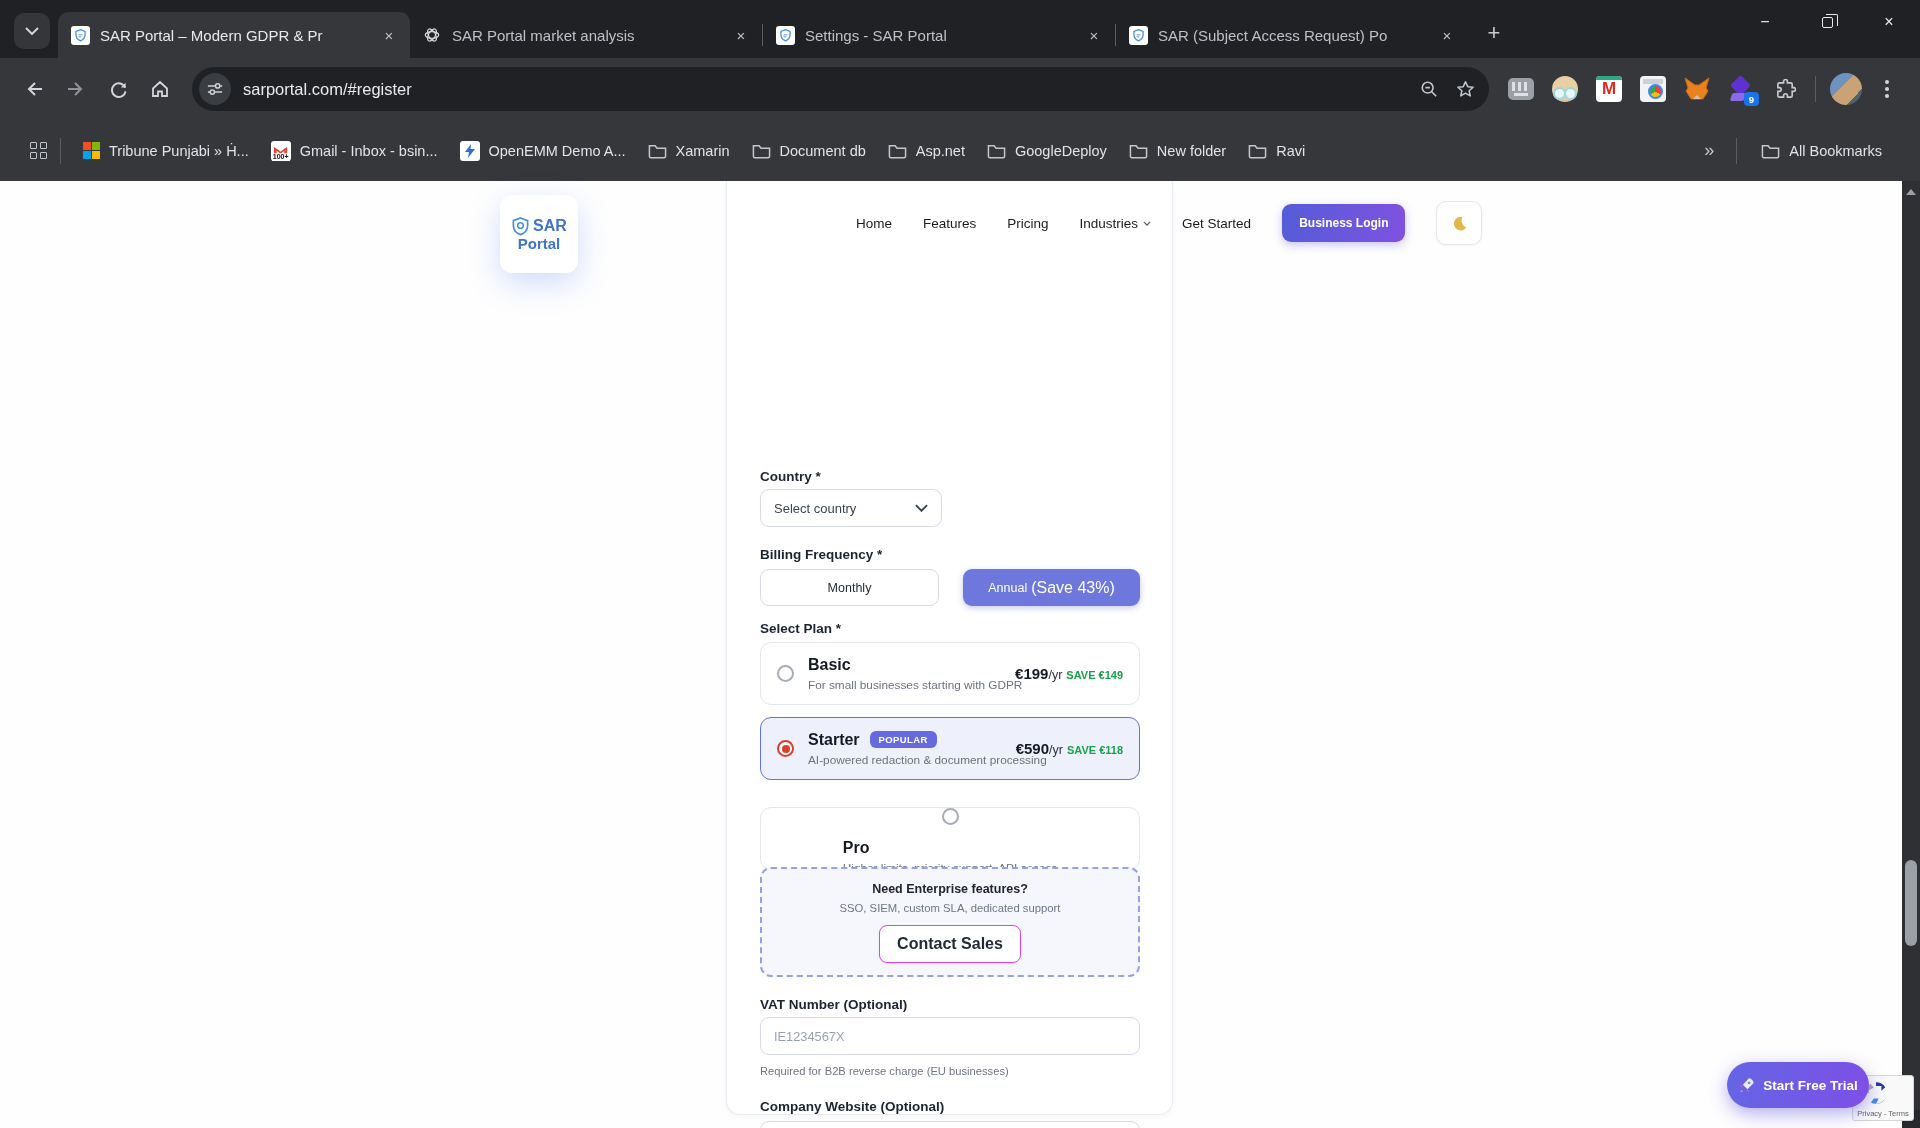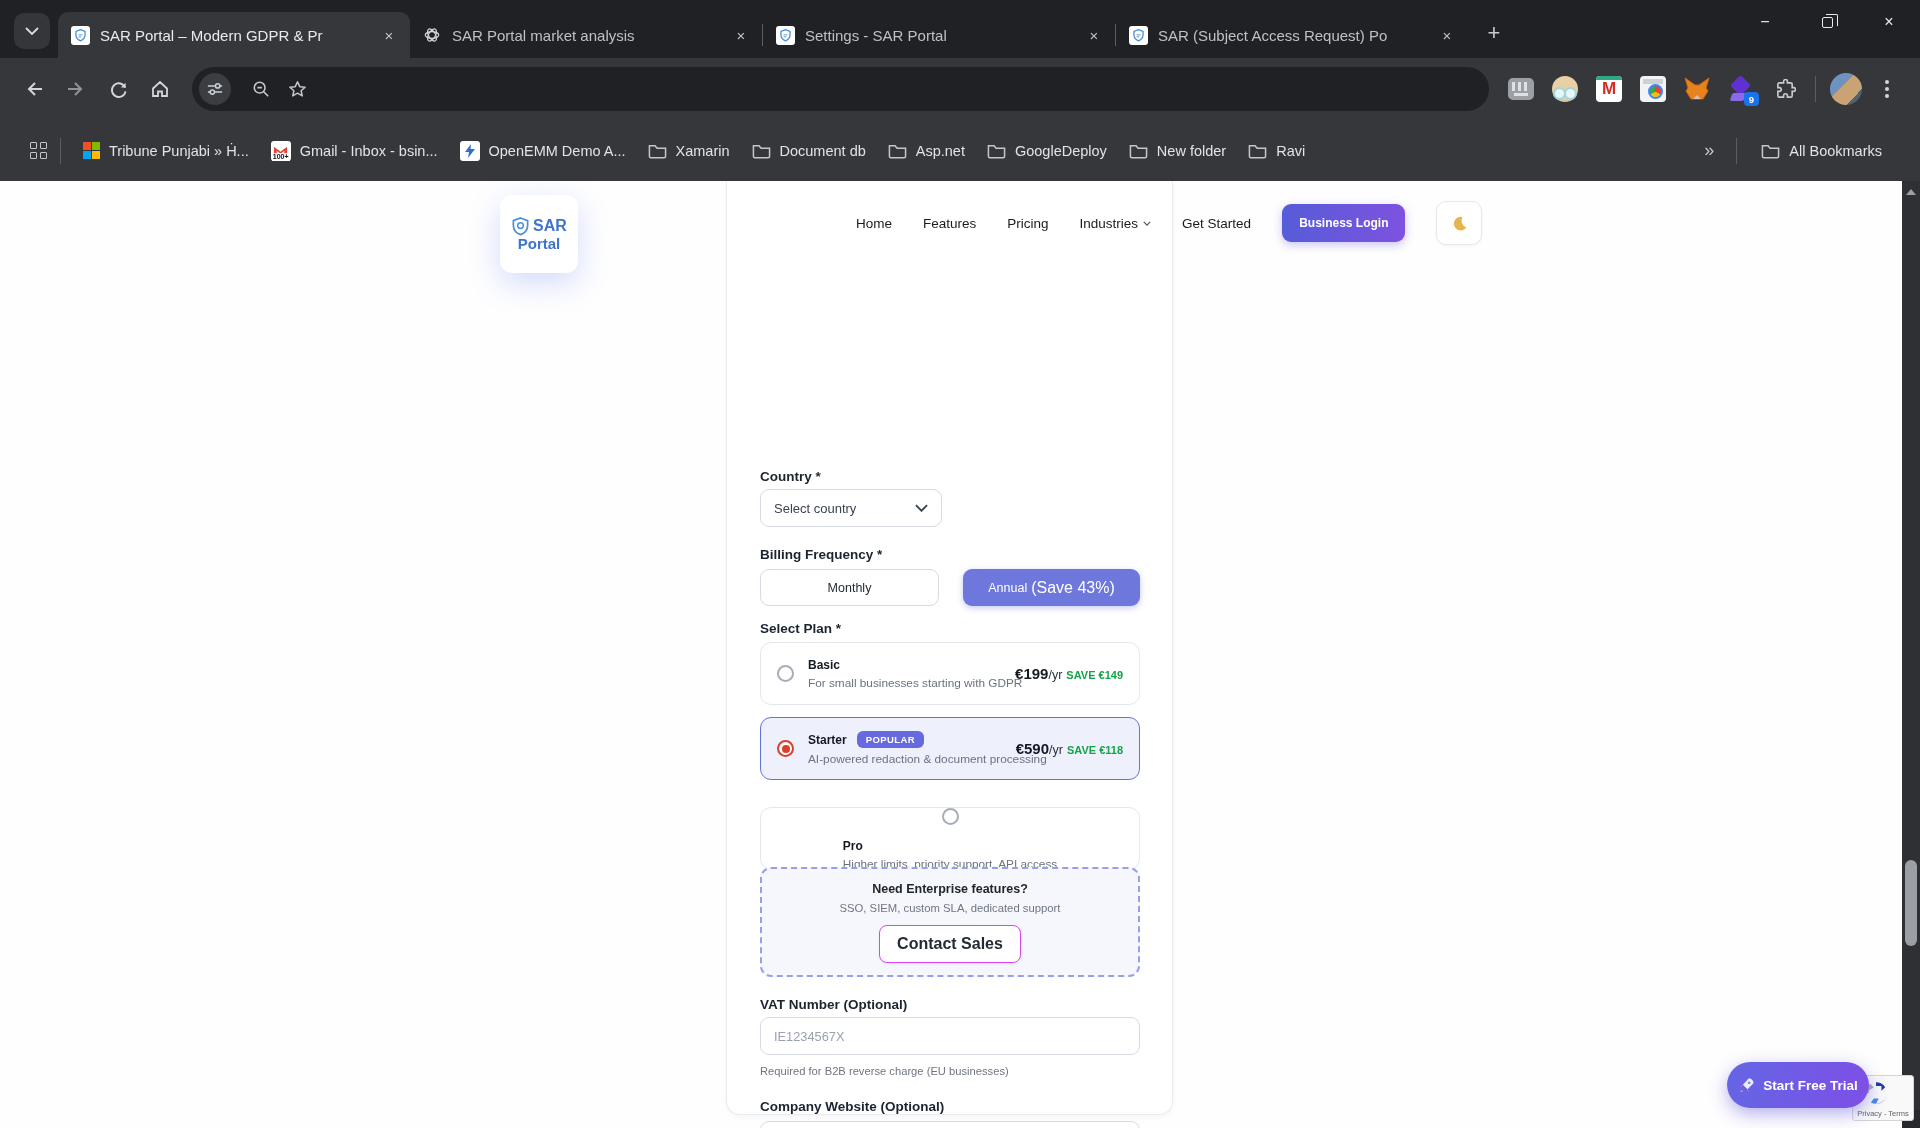--- a/index.html
+++ b/index.html
@@ -137,21 +137,21 @@
   .bill-note { font-size:16px; }
 
   .plan-card { position:absolute; left:760px; width:380px; height:63px; border:1px solid #e4e7ee;
     border-radius:11px; background:#fff; display:flex; align-items:center; padding:0 16px; gap:14px; }
   .plan-card.selected { border:1.5px solid #6274dc; background:#eef1fc; }
   .radio { width:17px; height:17px; border-radius:50%; border:2px solid #a7adb8; flex:none; background:#fff; }
   .radio.checked { border:2px solid #d6402c; position:relative; }
   .radio.checked::after { content:""; position:absolute; inset:2.5px; border-radius:50%; background:#d6402c; }
   .plan-mid { flex:1; display:flex; flex-direction:column; gap:4px; min-width:0; }
   .plan-name-row { display:flex; align-items:center; gap:10px; }
-  .plan-name { font-size:12px; font-weight:bold; color:#151a22; }
+  .plan-name { font-size:16px; font-weight:bold; color:#151a22; }
   .plan-badge { background:#666ade; color:#fff; font-size:9.5px; font-weight:bold;
     padding:3px 9px; border-radius:6px; letter-spacing:.4px; }
   .plan-desc { font-size:11.8px; color:#6b7280; white-space:nowrap; }
   .plan-price { white-space:nowrap; font-size:11px; }
   .price-big { font-size:15px; font-weight:bold; color:#151a22; }
   .price-per { font-size:12.5px; color:#2a303b; }
   .price-save { font-size:11px; font-weight:bold; color:#17a24a; margin-left:4px; }
 
   .ent-box { position:absolute; left:760px; top:686px; width:380px; height:110px;
     border:2px dashed #95a0e8; border-radius:11px; background:#f6f7fd;
@@ -282,20 +282,21 @@
     <div class="omnibox">
       <span class="tune-circle">
         <svg width="16" height="16" viewBox="0 0 18 18">
             <g stroke="currentColor" stroke-width="1.7" fill="none">
               <path d="M1 5.5h16M1 12.5h16"></path>
               <circle cx="12" cy="5.5" r="2.4" fill="#3a3d41"></circle>
               <circle cx="6" cy="12.5" r="2.4" fill="#3a3d41"></circle>
             </g>
           </svg>
       </span>
+      <span class="url-text">sarportal.com/#register</span>
       <span class="ob-icon">
         <svg width="18" height="18" viewBox="0 0 20 20">
             <circle cx="8.5" cy="8.5" r="6" fill="none" stroke="currentColor" stroke-width="1.8"></circle>
             <path d="M13 13l5 5M6 8.5h5" stroke="currentColor" stroke-width="1.8"></path>
           </svg>
       </span>
       <span class="ob-icon">
         <svg width="19" height="19" viewBox="0 0 20 20">
             <path d="M10 2l2.4 5 5.6.6-4.2 3.7 1.2 5.5L10 13.9 5 16.8l1.2-5.5L2 7.6 7.6 7z" fill="none" stroke="currentColor" stroke-width="1.6" stroke-linejoin="round"></path>
           </svg>

